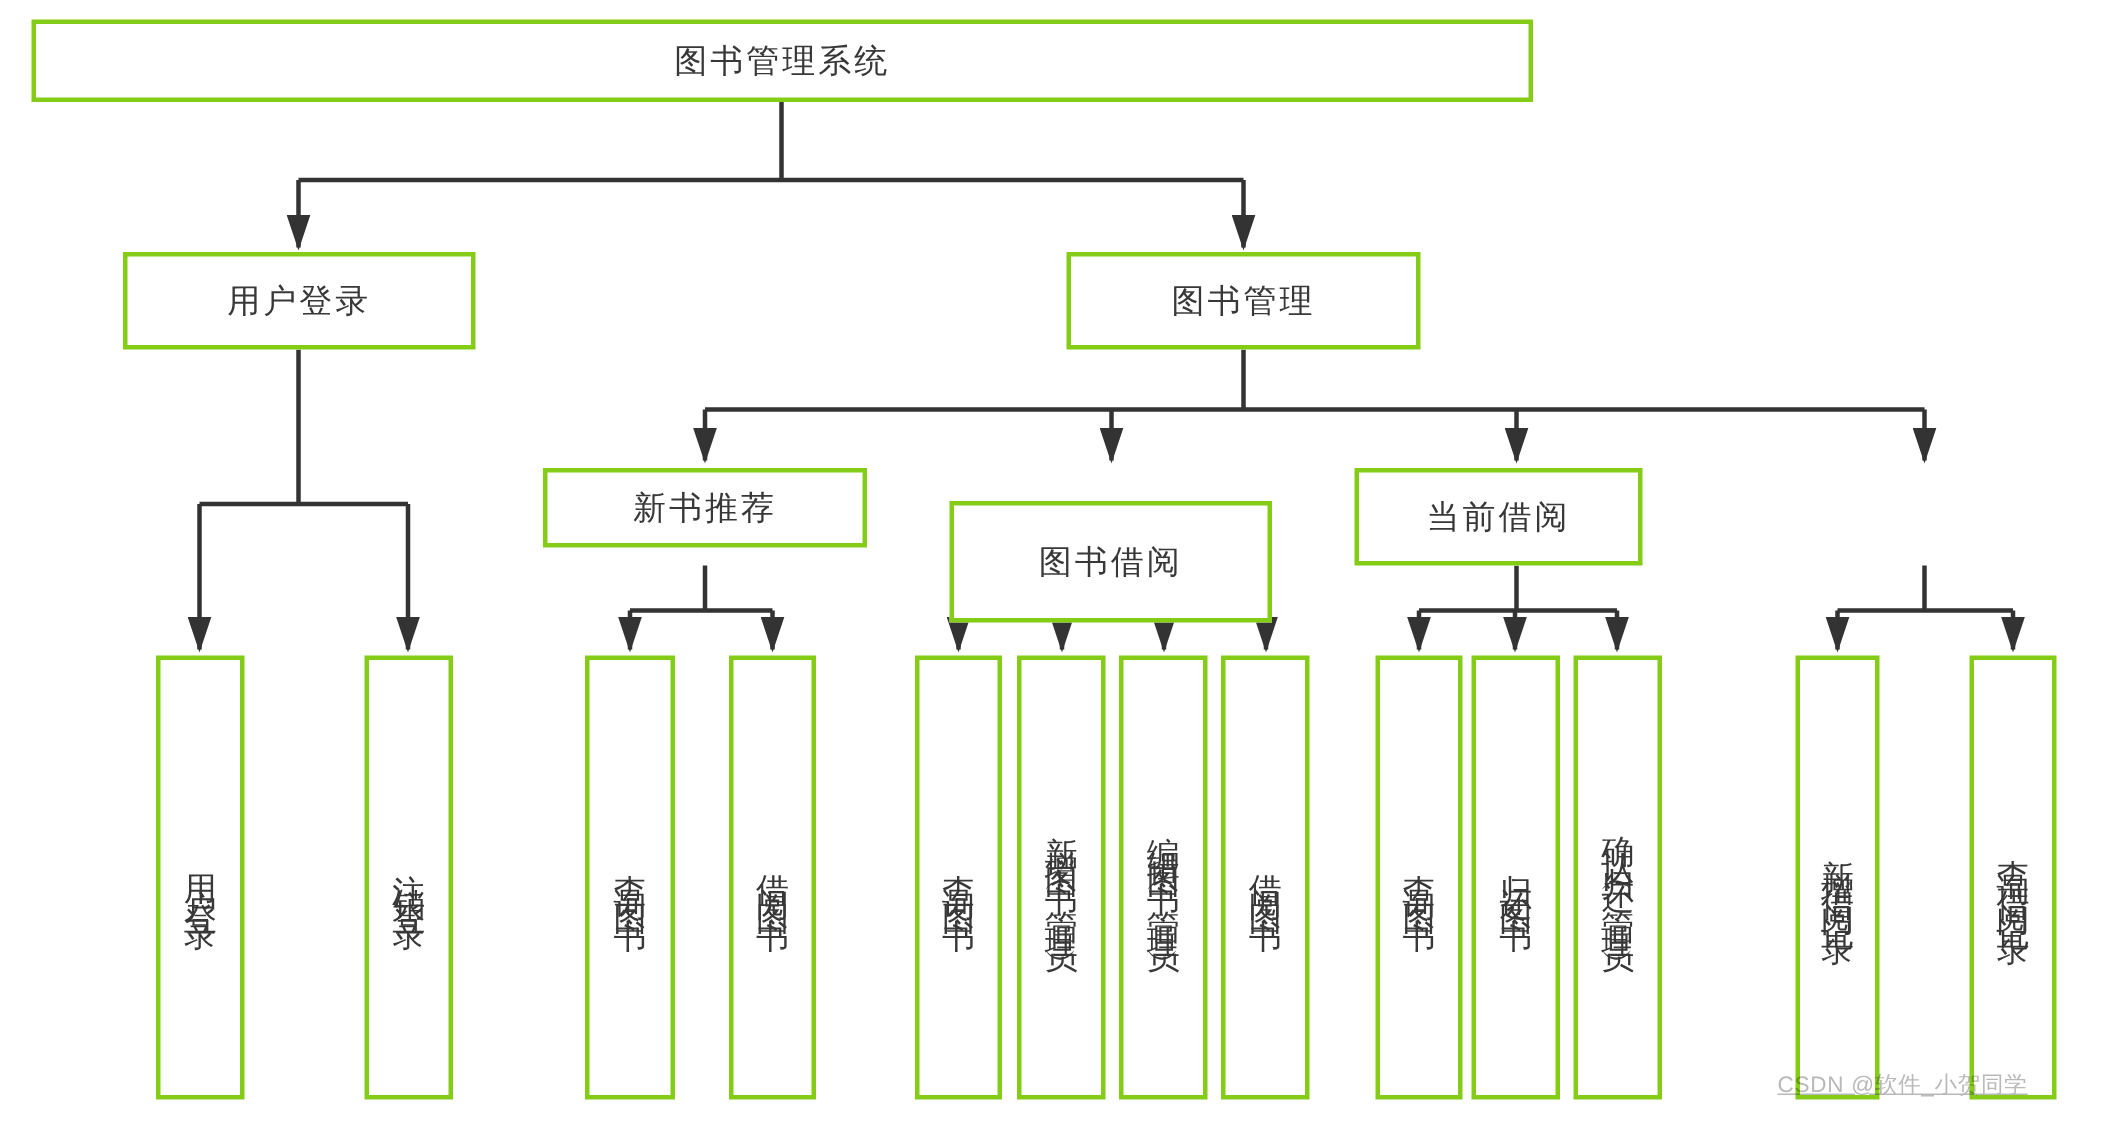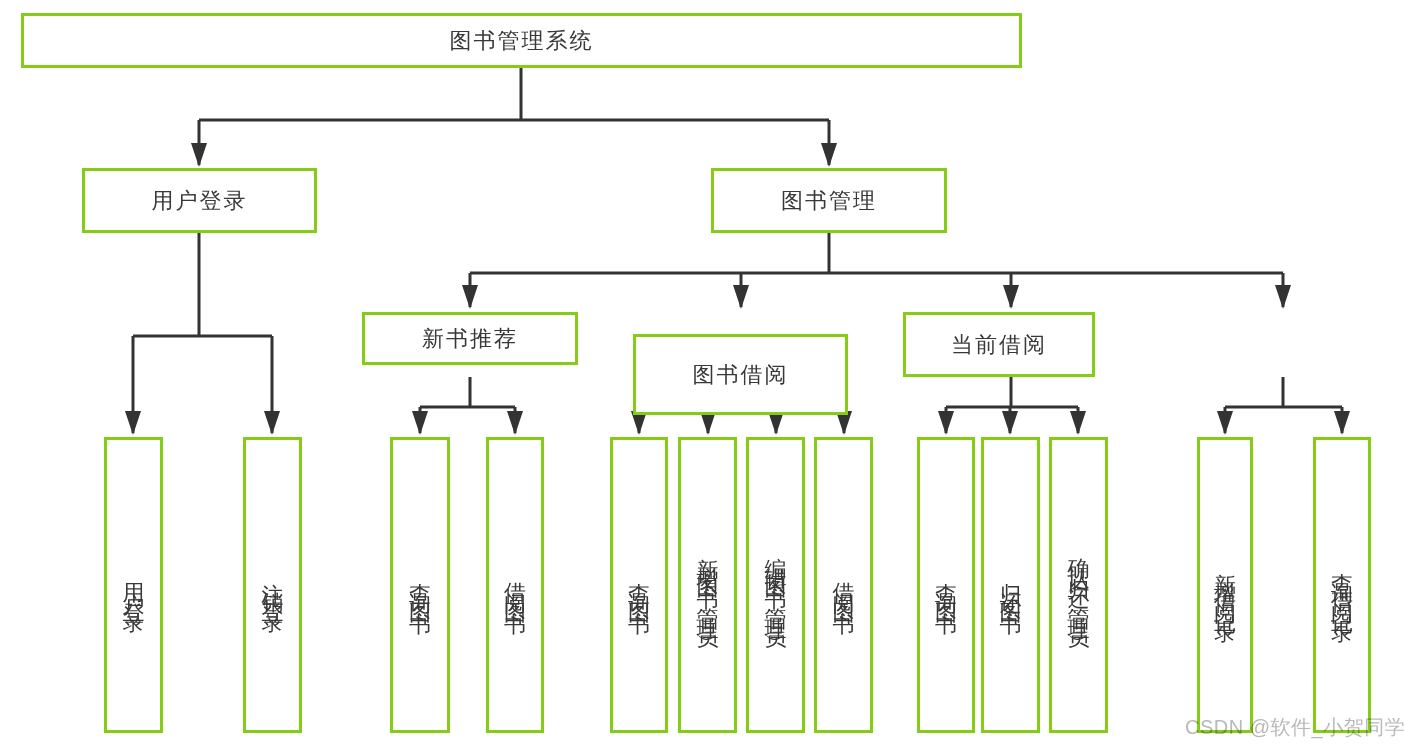--- a/index.html
+++ b/index.html
@@ -35,26 +35,27 @@
     writing-mode: vertical-rl;
     text-orientation: mixed;
     letter-spacing: 10px;
     line-height: 1;
     white-space: nowrap;
   }
   .watermark {
     position: absolute;
     left: 1185px;
     top: 714px;
-    font-size: 20px;
+    font-size: 15px;
     color: #b9b9b9;
     letter-spacing: 0.5px;
     white-space: nowrap;
     mix-blend-mode: multiply;
     z-index: 3;
+    text-decoration: underline;
   }
   svg path.line { stroke: #333333; stroke-width: 3; fill: none; }
 </style>
 </head>
 <body>
 
 <div class="canvas">
 
   <svg class="connectors" viewBox="0 0 1405 747" xmlns="http://www.w3.org/2000/svg">
     <defs>

